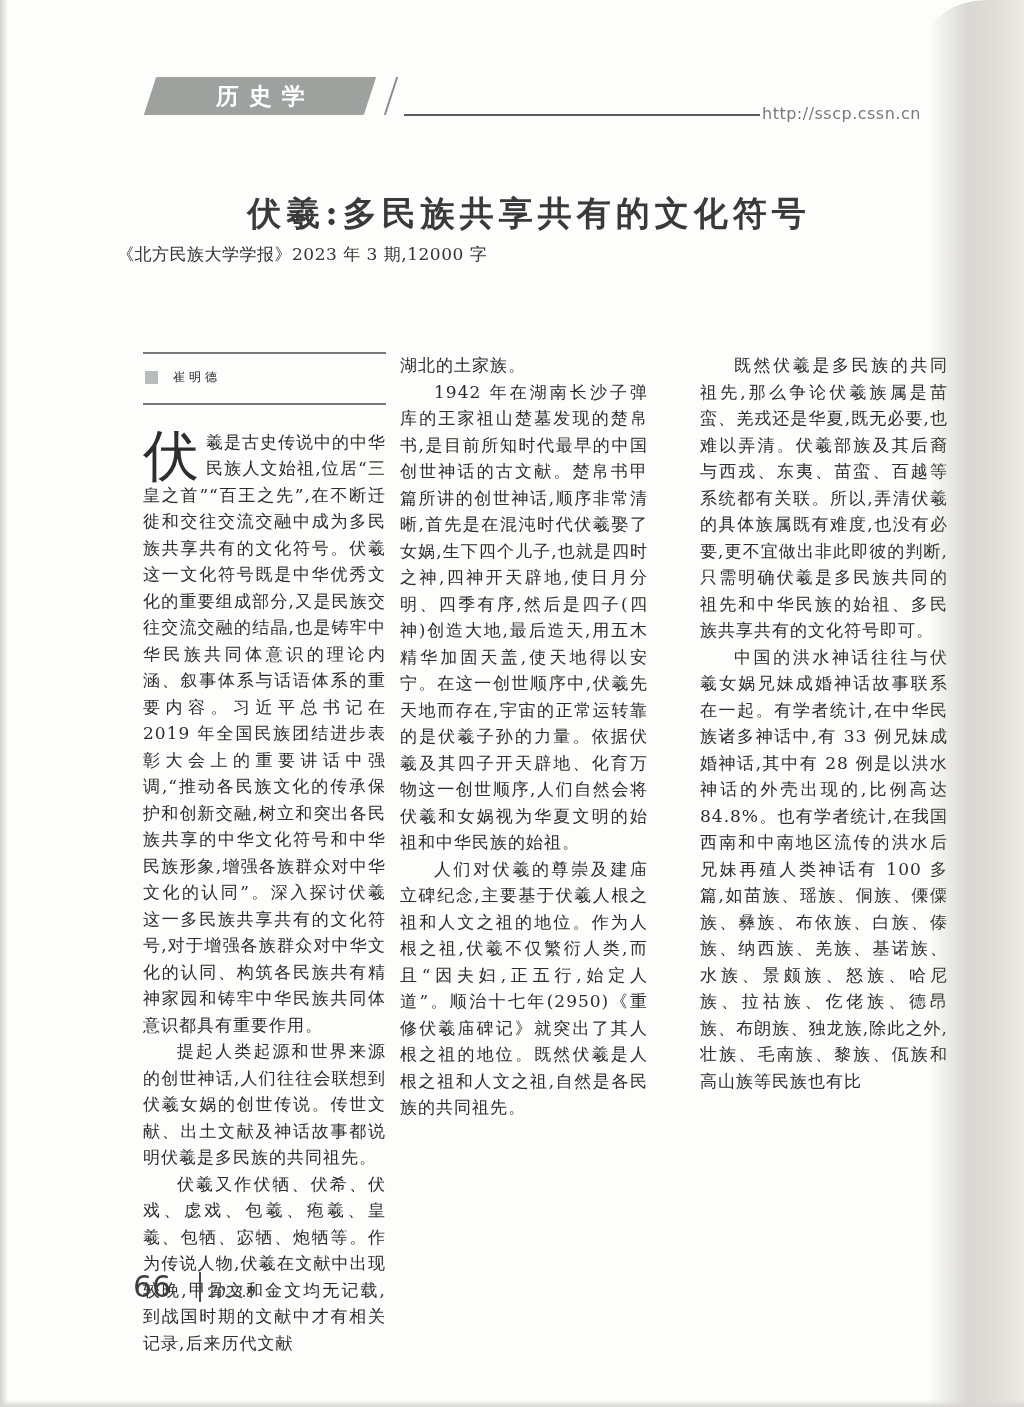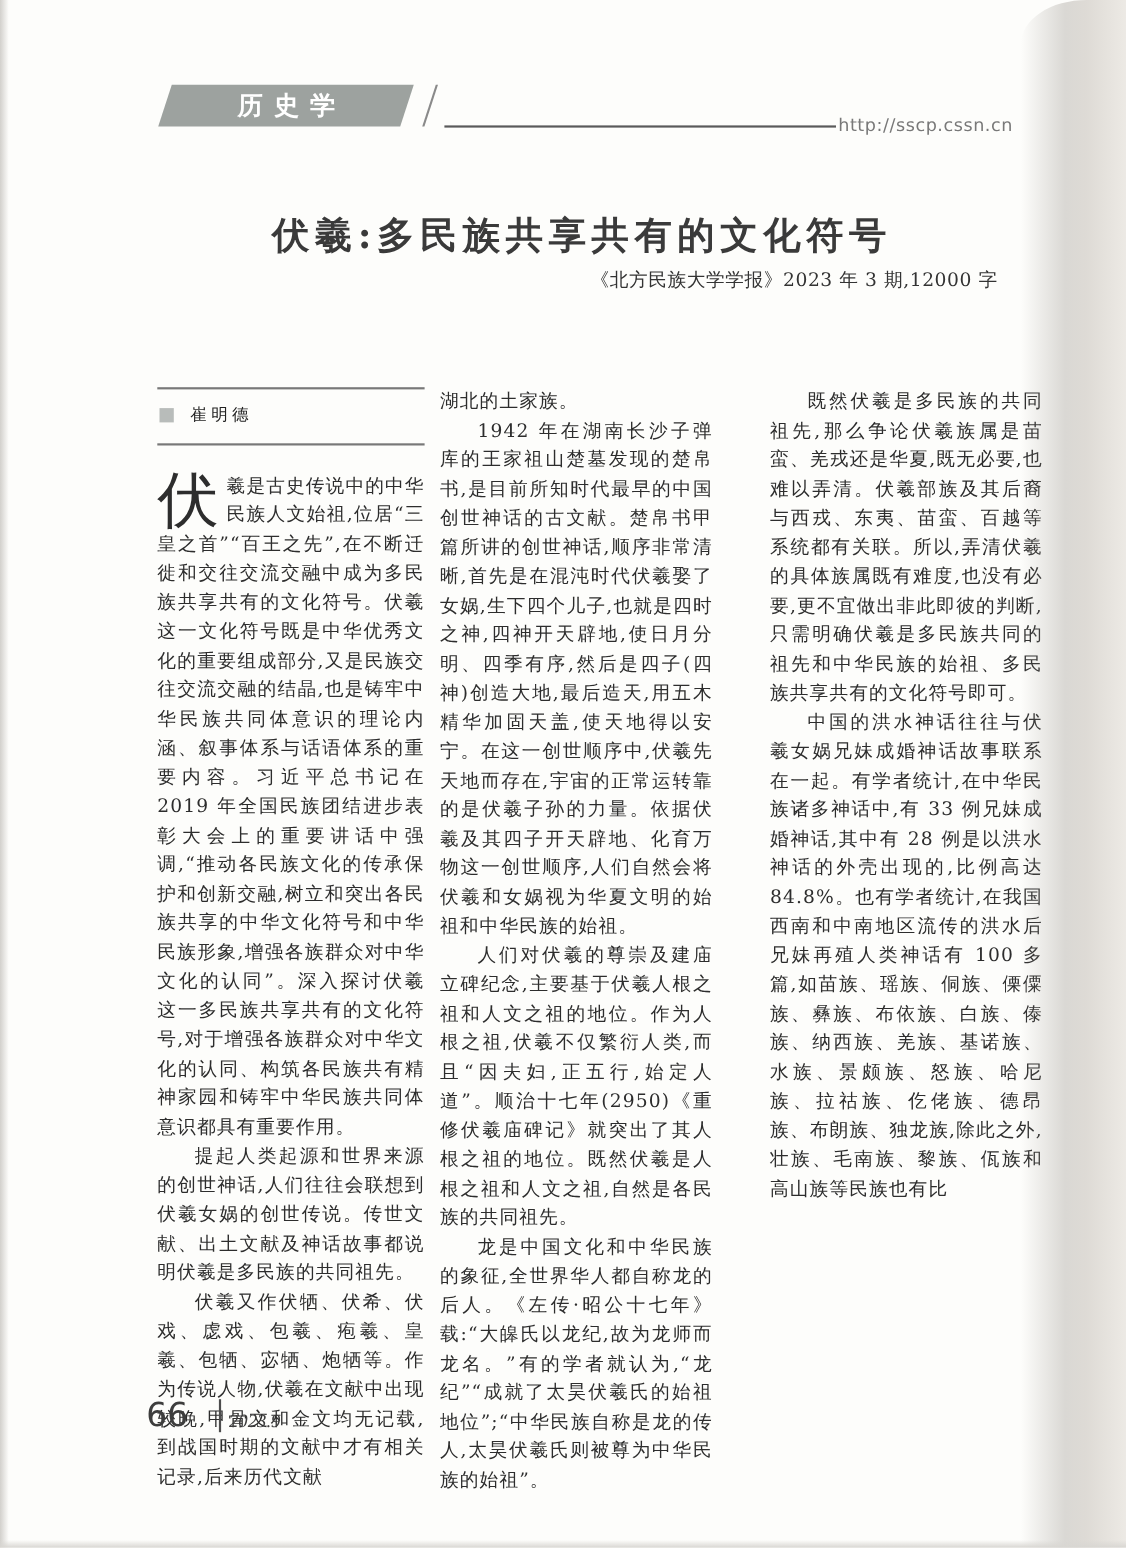--- a/index.html
+++ b/index.html
@@ -60,21 +60,21 @@
   
   .title{
     position:absolute;left:117px;width:790px;top:174px;margin:17px;
     text-align:center;
     font-family:"DejaVu Serif", serif;
     font-weight:bold;font-size:34px;color:#3a3a3a;
     letter-spacing:5px;
   }
   .subtitle{
     position:absolute;left:117px;width:790px;top:243px;
-    text-align:right;
+    text-align:left;
     font-size:17px;color:#333333;letter-spacing:0.5px;
   }
   
   .col{
     position:absolute;top:352px;
     font-size:17px;line-height:26.5px;letter-spacing:1px;
     color:#2d2d2d;text-align:justify;
   }
   .col1{left:143px;width:243px;top:346px;}
   .col2{left:400px;width:248px;}
@@ -92,21 +92,21 @@
     border-top:2px solid #787878;
     border-bottom:2px solid #787878;
     margin:6px 0 24px 0;
     padding:10px 2px 12px 2px;
     display:flex;align-items:center;gap:15px;
   }
   .author-square{
     width:13px;height:13px;background:#b8bcba;flex:0 0 auto;
   }
   .author-name{
-    font-size:15px;letter-spacing:4px;color:#222222;
+    font-size:12px;letter-spacing:4px;color:#222222;
   }
   
   .footer{
     position:absolute;left:133px;top:1272px;
     display:flex;align-items:flex-end;text-align:center;
   }
   .page-num{
     font-family:"DejaVu Sans", sans-serif;
     font-size:30px;line-height:1;color:#3d3d3d;
   }
@@ -146,21 +146,20 @@
         <p class="para"><span class="dropcap">伏</span>羲是古史传说中的中华民族人文始祖,位居“三皇之首”“百王之先”,在不断迁徙和交往交流交融中成为多民族共享共有的文化符号。伏羲这一文化符号既是中华优秀文化的重要组成部分,又是民族交往交流交融的结晶,也是铸牢中华民族共同体意识的理论内涵、叙事体系与话语体系的重要内容。习近平总书记在2019 年全国民族团结进步表彰大会上的重要讲话中强调,“推动各民族文化的传承保护和创新交融,树立和突出各民族共享的中华文化符号和中华民族形象,增强各族群众对中华文化的认同”。深入探讨伏羲这一多民族共享共有的文化符号,对于增强各族群众对中华文化的认同、构筑各民族共有精神家园和铸牢中华民族共同体意识都具有重要作用。</p>
         <p class="para indent">提起人类起源和世界来源的创世神话,人们往往会联想到伏羲女娲的创世传说。传世文献、出土文献及神话故事都说明伏羲是多民族的共同祖先。</p>
         <p class="para indent">伏羲又作伏牺、伏希、伏戏、虙戏、包羲、疱羲、皇羲、包牺、宓牺、炮牺等。作为传说人物,伏羲在文献中出现较晚,甲骨文和金文均无记载,到战国时期的文献中才有相关记录,后来历代文献</p>
       </div>
   </div>
 
   <div class="col col2">
       <p class="para">湖北的土家族。</p>
       <p class="para indent">1942 年在湖南长沙子弹库的王家祖山楚墓发现的楚帛书,是目前所知时代最早的中国创世神话的古文献。楚帛书甲篇所讲的创世神话,顺序非常清晰,首先是在混沌时代伏羲娶了女娲,生下四个儿子,也就是四时之神,四神开天辟地,使日月分明、四季有序,然后是四子(四神)创造大地,最后造天,用五木精华加固天盖,使天地得以安宁。在这一创世顺序中,伏羲先天地而存在,宇宙的正常运转靠的是伏羲子孙的力量。依据伏羲及其四子开天辟地、化育万物这一创世顺序,人们自然会将伏羲和女娲视为华夏文明的始祖和中华民族的始祖。</p>
       <p class="para indent">人们对伏羲的尊崇及建庙立碑纪念,主要基于伏羲人根之祖和人文之祖的地位。作为人根之祖,伏羲不仅繁衍人类,而且“因夫妇,正五行,始定人道”。顺治十七年(2950)《重修伏羲庙碑记》就突出了其人根之祖的地位。既然伏羲是人根之祖和人文之祖,自然是各民族的共同祖先。</p>
-      <p class="para indent">龙是中国文化和中华民族的象征,全世界华人都自称龙的后人。《左传·昭公十七年》载:“大皞氏以龙纪,故为龙师而龙名。”有的学者就认为,“龙纪”“成就了太昊伏羲氏的始祖地位”;“中华民族自称是龙的传人,太昊伏羲氏则被尊为中华民族的始祖”。</p>
     </div>
 
   <div class="col col3">
       <p class="para indent">既然伏羲是多民族的共同祖先,那么争论伏羲族属是苗蛮、羌戎还是华夏,既无必要,也难以弄清。伏羲部族及其后裔与西戎、东夷、苗蛮、百越等系统都有关联。所以,弄清伏羲的具体族属既有难度,也没有必要,更不宜做出非此即彼的判断,只需明确伏羲是多民族共同的祖先和中华民族的始祖、多民族共享共有的文化符号即可。</p>
       <p class="para indent">中国的洪水神话往往与伏羲女娲兄妹成婚神话故事联系在一起。有学者统计,在中华民族诸多神话中,有 33 例兄妹成婚神话,其中有 28 例是以洪水神话的外壳出现的,比例高达 84.8%。也有学者统计,在我国西南和中南地区流传的洪水后兄妹再殖人类神话有 100 多篇,如苗族、瑶族、侗族、傈僳族、彝族、布依族、白族、傣族、纳西族、羌族、基诺族、水族、景颇族、怒族、哈尼族、拉祜族、仡佬族、德昂族、布朗族、独龙族,除此之外,壮族、毛南族、黎族、佤族和高山族等民族也有比</p>
     </div>
 
   <div class="footer">
     <span class="page-num">66</span>
     <span class="footer-divider"></span>

